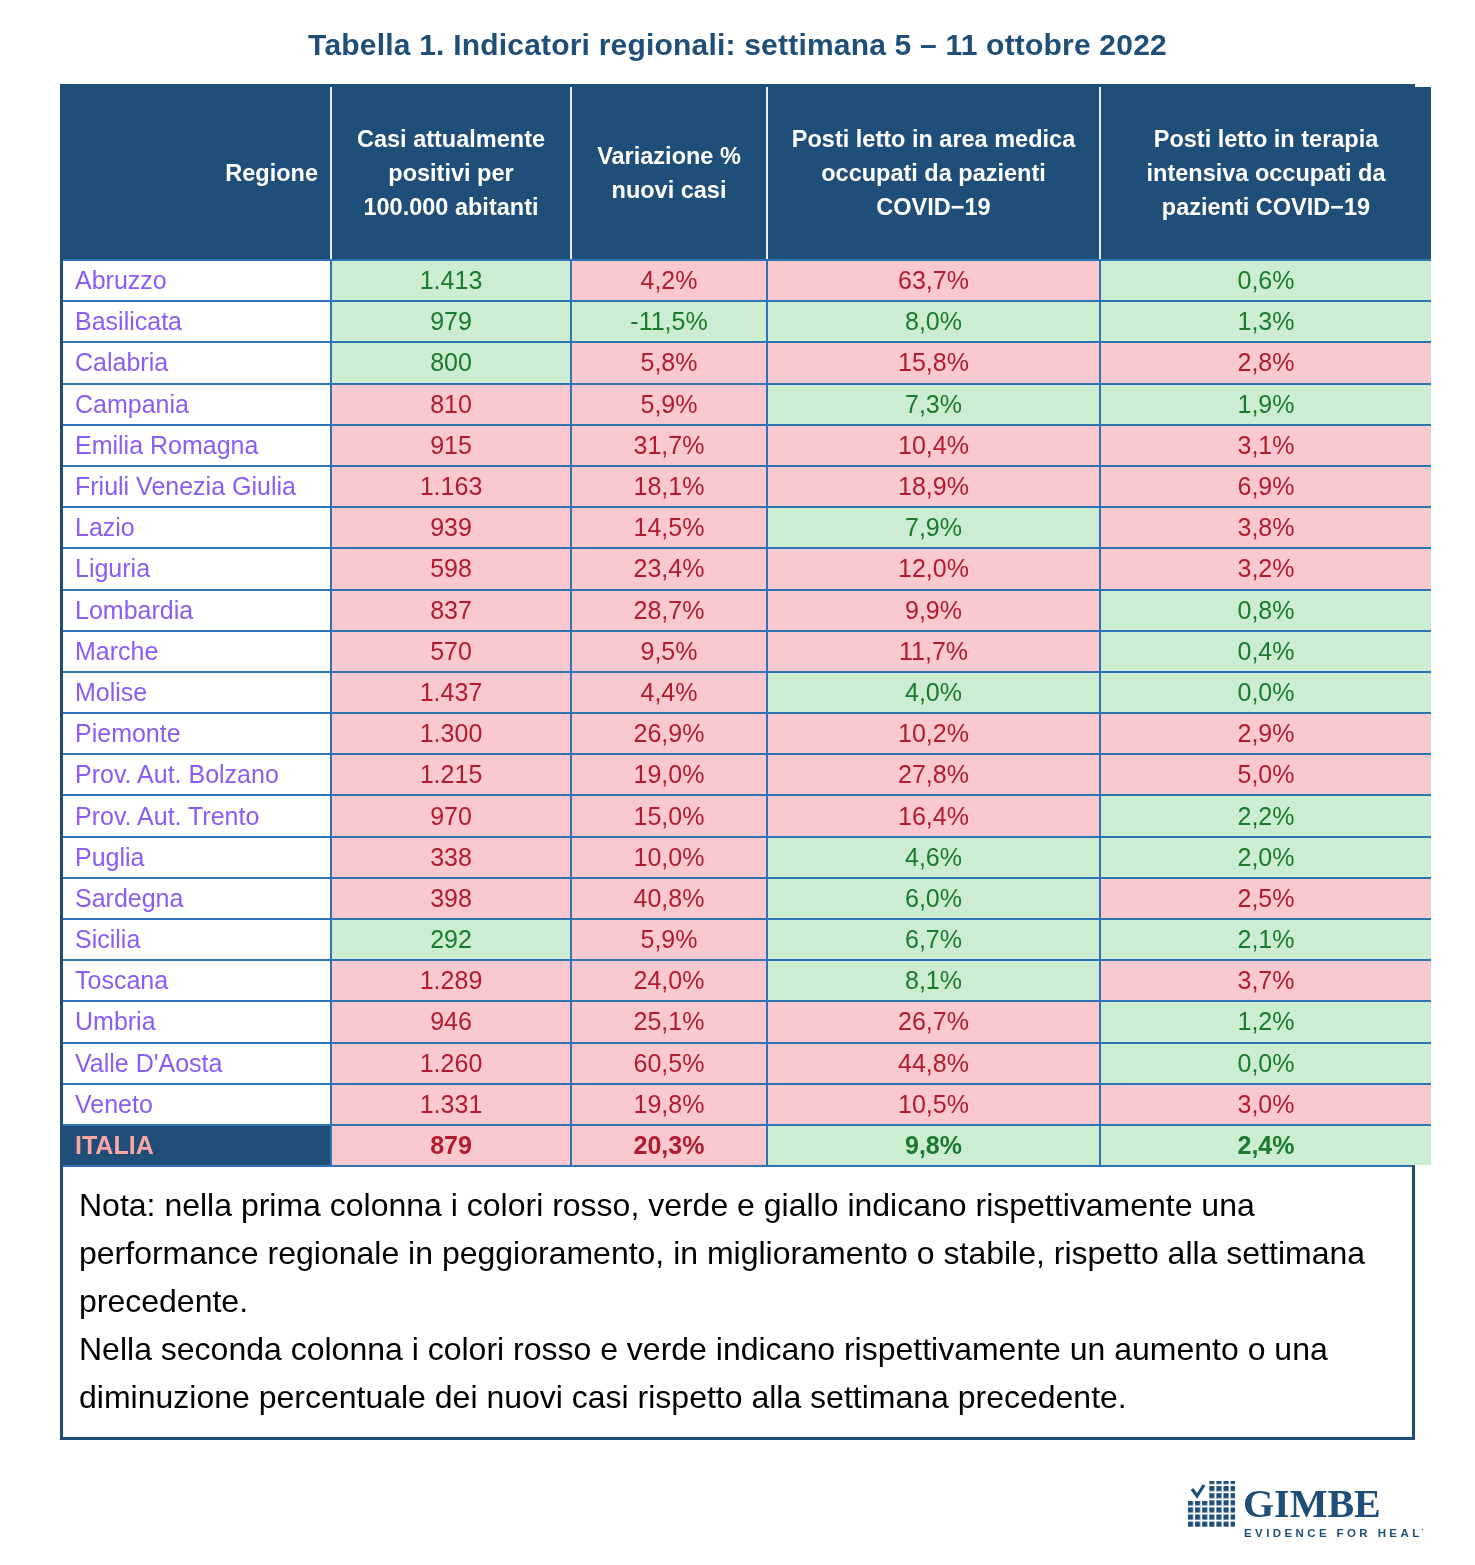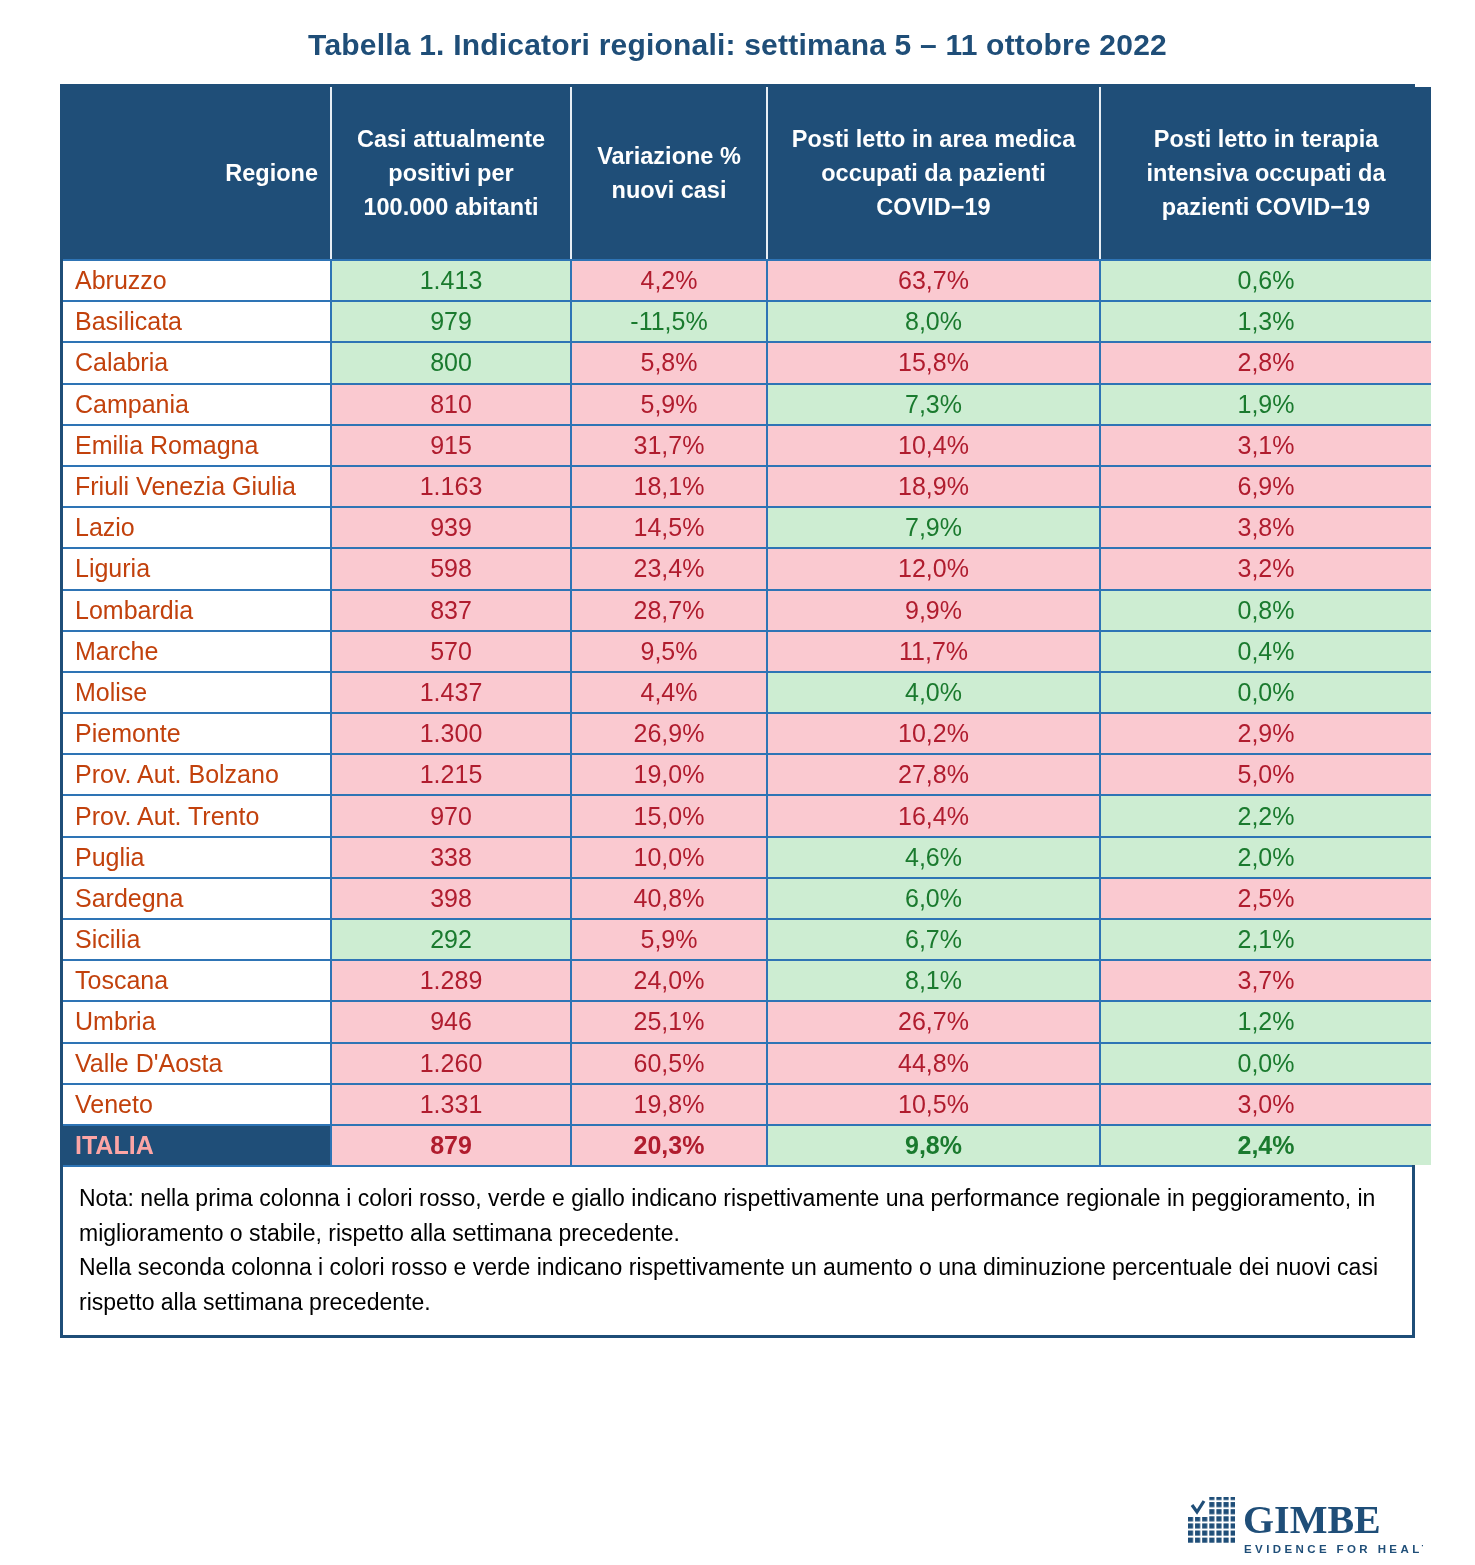--- a/index.html
+++ b/index.html
@@ -52,43 +52,43 @@
     vertical-align:middle;
     padding:0 6px;
     border-top:2px solid #2E74B5;
   }
   tbody tr:first-child td{border-top:none;}
   tbody td + td{border-left:2px solid #2E74B5;}
   td.region{
     text-align:left;
     padding-left:12px;
     background:#ffffff;
-    color:#c2410c;
+    color:#8b5cf6;
   }
   .cell-green{background:#CDEDD2;color:#1A7A2E;}
   .cell-red{background:#FAC9D0;color:#B01C2E;}
   tr.total-row td{font-weight:bold;}
   td.total-label{
     background:#1F4E78;
     color:#fca5a5;
     font-weight:bold;
   }
   .note{
     border-top:2px solid #2E74B5;
     background:#ffffff;
     padding:14px 16px 16px 16px;
-    font-size:23px;
+    font-size:32px;
     line-height:1.5;
     color:#000;
   }
   .note p{margin:0;}
   .logo-wrap{
     position:absolute;
     right:52px;
-    bottom:4px;
+    bottom:20px;
   }
 </style>
 </head>
 <body>
 
 <div class="page">
 
   <h1 class="title">Tabella 1. Indicatori regionali: settimana 5 – 11 ottobre 2022</h1>
 
   <div class="table-frame">

